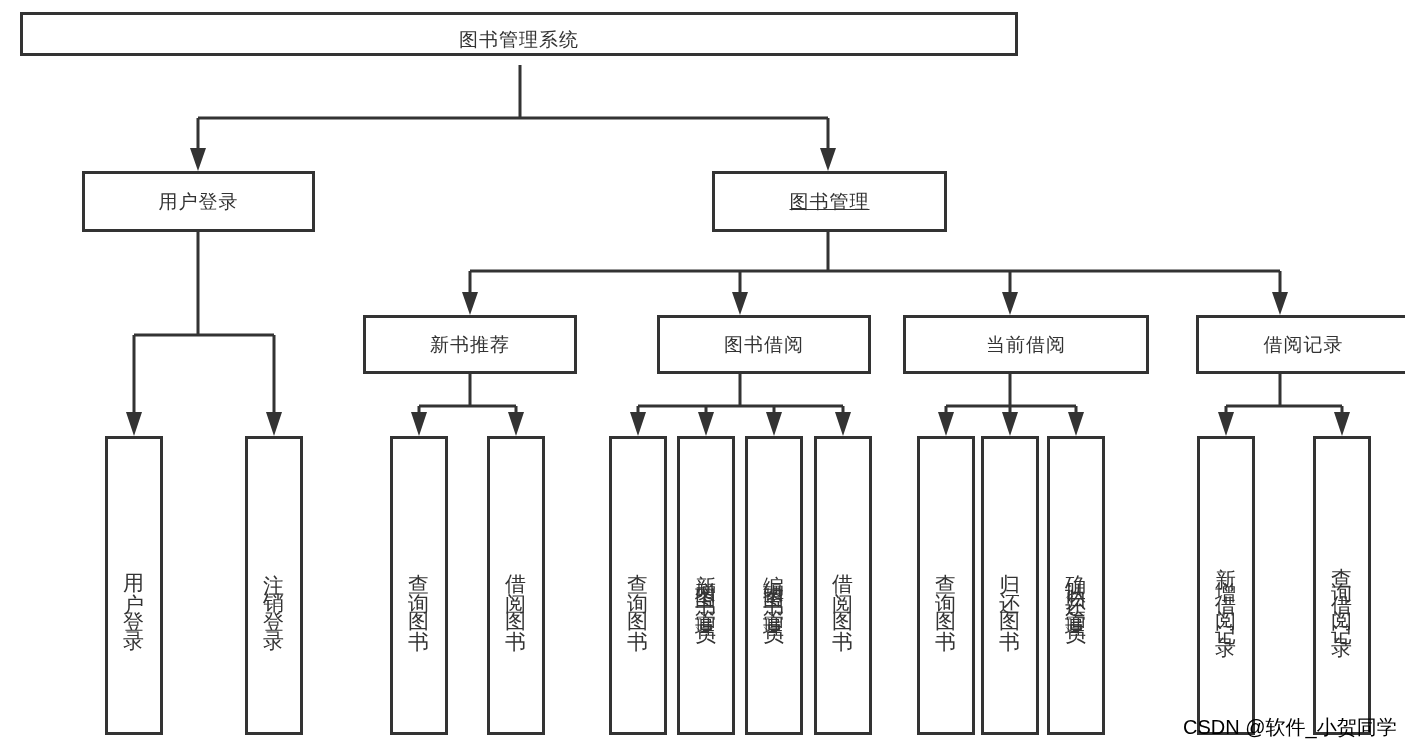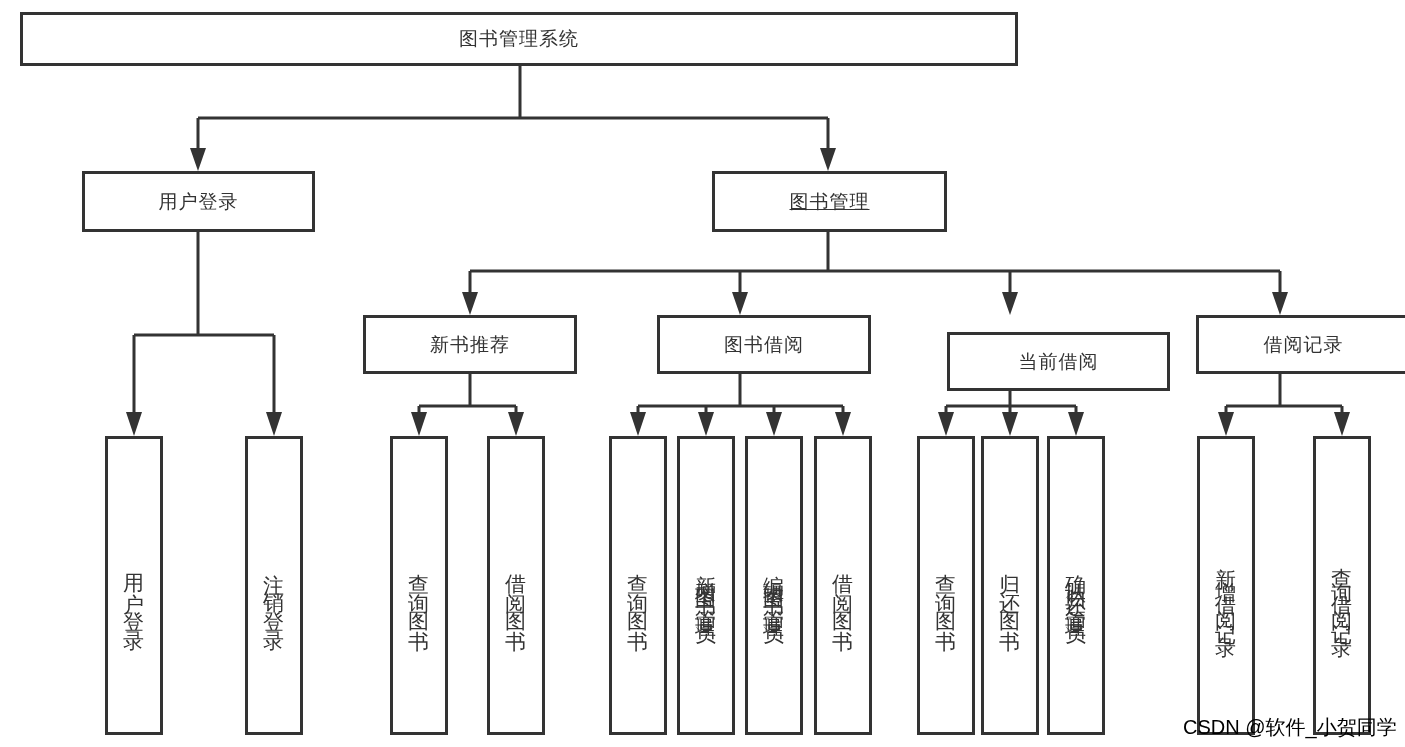--- a/index.html
+++ b/index.html
@@ -32,26 +32,26 @@
     writing-mode:vertical-rl;
     text-orientation:mixed;
     font-size:21px;
     line-height:1;
     white-space:nowrap;
   }
   .c4{letter-spacing:19px;text-indent:19px;}
   .c6{letter-spacing:14px;text-indent:14px;}
   .c9{letter-spacing:7px;text-indent:7px;}
   
-  .root-box {left:20px;  top:12px;  width:998px; height:54px;}
+  .root-box {left:20px;  top:12px;  width:998px; height:44px;align-items:flex-end;}
   .l2a      {left:82px;  top:171px; width:233px; height:61px;}
   .l2b      {left:712px; top:171px; width:235px; height:61px;text-decoration:underline;}
   .l3a      {left:363px; top:315px; width:214px; height:59px;}
   .l3b      {left:657px; top:315px; width:214px; height:59px;}
-  .l3c      {left:903px; top:332px; width:223px; height:59px;margin-left:44px;}
+  .l3c      {left:903px; top:315px; width:246px; height:59px;}
   .l3d      {left:1196px;top:315px; width:215px; height:59px;}
   .leaf     {top:436px;  width:58px; height:299px;}
   .lf1 {left:105px;}  .lf2 {left:245px;}
   .lf3 {left:390px;}  .lf4 {left:487px;}
   .lf5 {left:609px;}  .lf6 {left:677px;}
   .lf7 {left:745px;}  .lf8 {left:814px;}
   .lf9 {left:917px;}  .lf10{left:981px;}
   .lf11{left:1047px;}
   .lf12{left:1197px;} .lf13{left:1313px;}
   .watermark{

